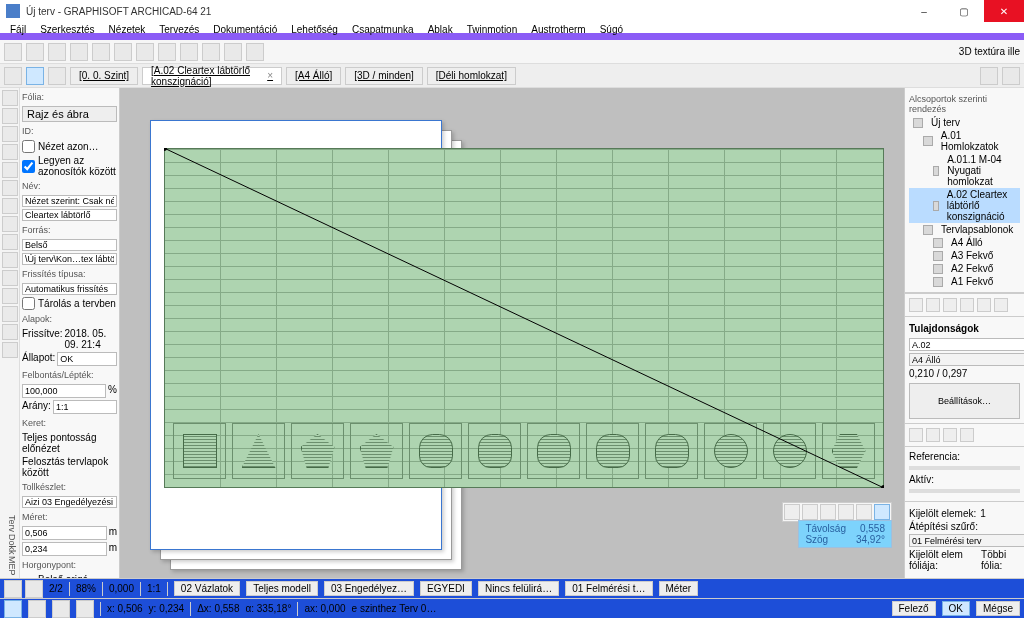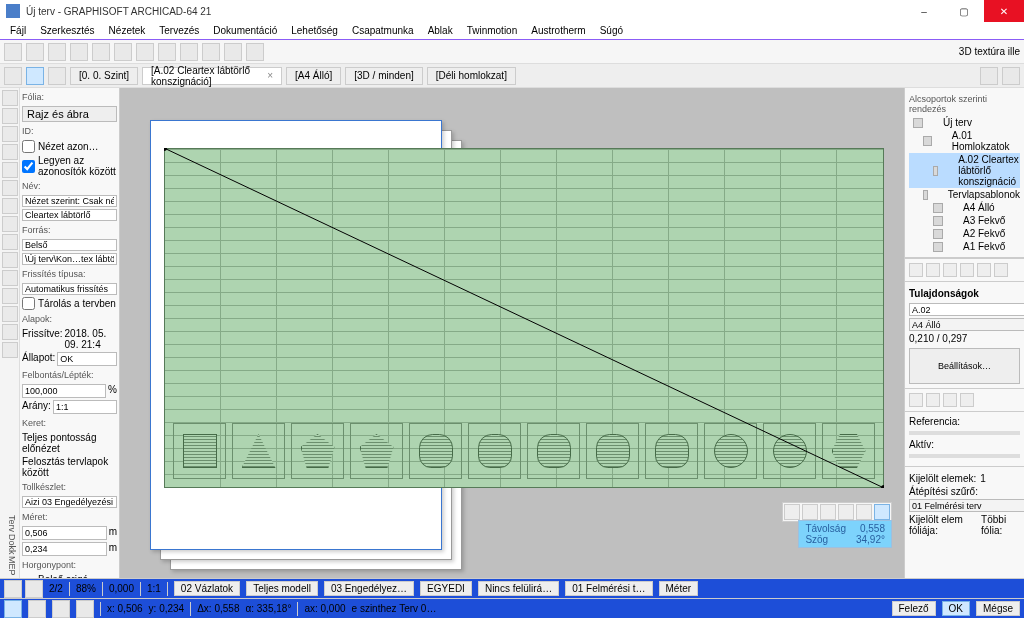--- a/index.html
+++ b/index.html
@@ -6,28 +6,28 @@
 body { width:1024px; height:618px; background:#f0f0f0; overflow:hidden; position:relative; }
 
 
 .titlebar { height:22px; background:#fff; display:flex; align-items:center; padding-left:6px; }
 .titlebar .app-icon { width:14px; height:14px; background:#4a7ec9; margin-right:6px; }
 .titlebar .title { flex:1; color:#333; }
 .titlebar .win-btn { width:40px; height:22px; display:flex; align-items:center; justify-content:center; color:#333; }
 .titlebar .win-close { background:#e81123; color:#fff; }
 
 
-.menubar { height:18px; background:#fff; display:flex; align-items:center; padding:0 4px; gap:2px; border-bottom:1px solid #8b5cf6;}
+.menubar { height:18px; background:#fff; display:flex; padding:0 4px; gap:2px; border-bottom:7px solid #8b5cf6;}
 .menubar > span { padding:2px 6px; cursor:default; }
 
 
 .toolbar-row { height:24px; background:#f6f6f6; border-bottom:1px solid #ddd; display:flex; align-items:center; padding:0 4px; gap:4px; }
 .tool-icon { width:18px; height:18px; background:#e9e9e9; border:1px solid #ccc; display:inline-block; }
 .tool-icon.sel { background:#cfe8ff; border-color:#7ab3e5;}
-.tab { height:18px; background:#eee; border:1px solid #ccc; padding:0 8px; display:flex; align-items:center; gap:4px; max-width:140px;}
+.tab { height:18px; background:#eee; border:1px solid #ccc; padding:0 8px; display:flex; align-items:center; gap:4px; max-width:140px;text-decoration:underline;}
 .tab.active { background:#fff;}
 .tab .x { color:#888; }
 
 
 .main { display:flex; height:calc(100% - 22px - 18px - 24px - 24px - 20px - 20px); }
 .left-tool-col { width:20px; background:#f4f4f4; border-right:1px solid #ddd; display:flex; flex-direction:column; gap:2px; padding:2px;}
 .left-tool-col .t { width:16px; height:16px; background:#eaeaea; border:1px solid #ccc; }
 
 .left-panel { width:100px; background:#f8f8f8; border-right:1px solid #ccc; padding:2px; overflow:hidden; display:flex; flex-direction:column; gap:2px;}
 .left-panel .sec-label { color:#555; font-size:9px; padding:2px 0;}
@@ -56,21 +56,21 @@
 .canvas-status { position:absolute; right:12px; bottom:30px; background:#7dd3fc; border:1px solid #9cc0e0; padding:2px 6px; display:flex; flex-direction:column;}
 .canvas-status .r { display:flex; justify-content:space-between; gap:14px; font-size:9px; color:#2860a0;}
 .float-tb { position:absolute; right:12px; bottom:56px; height:20px; background:#f6f6f6; border:1px solid #ccc; display:flex; padding:1px; gap:2px;}
 .float-tb .t { width:16px; height:16px; background:#eee; border:1px solid #ccc;}
 .float-tb .t.sel { background:#cfe8ff; border-color:#7ab3e5;}
 
 .right-panels { width:120px; background:#f8f8f8; border-left:1px solid #ccc; display:flex; flex-direction:column;}
 .nav-panel { flex:0 0 auto; border-bottom:1px solid #ccc; padding:4px;}
 .nav-panel .hdr { font-size:9px; color:#555; padding:2px 0;}
 .tree { font-size:9px; }
-.tree .node { padding:1px 0 1px 10px; display:flex; align-items:center; gap:20px;}
+.tree .node { padding:1px 0 1px 10px; display:flex; align-items:center; gap:8px;}
 .tree .node.l1 { padding-left:4px;}
 .tree .node.l2 { padding-left:14px;}
 .tree .node.l3 { padding-left:24px;}
 .tree .node.sel { background:#badcff;}
 .tree .ico { width:10px; height:10px; background:#d9d9d9; border:1px solid #aaa; display:inline-block;}
 .props { padding:4px; font-size:9px; border-top:1px solid #ccc;}
 .props .hdr { font-weight:bold; padding:2px 0;}
 .props .row { display:flex; gap:4px; margin:2px 0;}
 .props input { flex:1; font-size:9px; height:13px; border:1px solid #bbb; padding:0 2px;}
 .props .ro { background:#f3f3f3;}
@@ -333,20 +333,24 @@
       <div class="hdr">Alcsoportok szerinti rendezés</div>
       <div class="tree">
         <div class="node l1">
             <span class="ico"></span>
             <span>Új terv</span>
           </div>
         <div class="node l2">
             <span class="ico"></span>
             <span>A.01 Homlokzatok</span>
           </div>
+        <div class="node l3">
+            <span class="ico"></span>
+            <span>A.01.1 M-04 Nyugati homlokzat</span>
+          </div>
         <div class="node l3 sel">
             <span class="ico"></span>
             <span>A.02 Cleartex lábtörlő konszignáció</span>
           </div>
         <div class="node l2">
             <span class="ico"></span>
             <span>Tervlapsablonok</span>
           </div>
         <div class="node l3">
             <span class="ico"></span>

